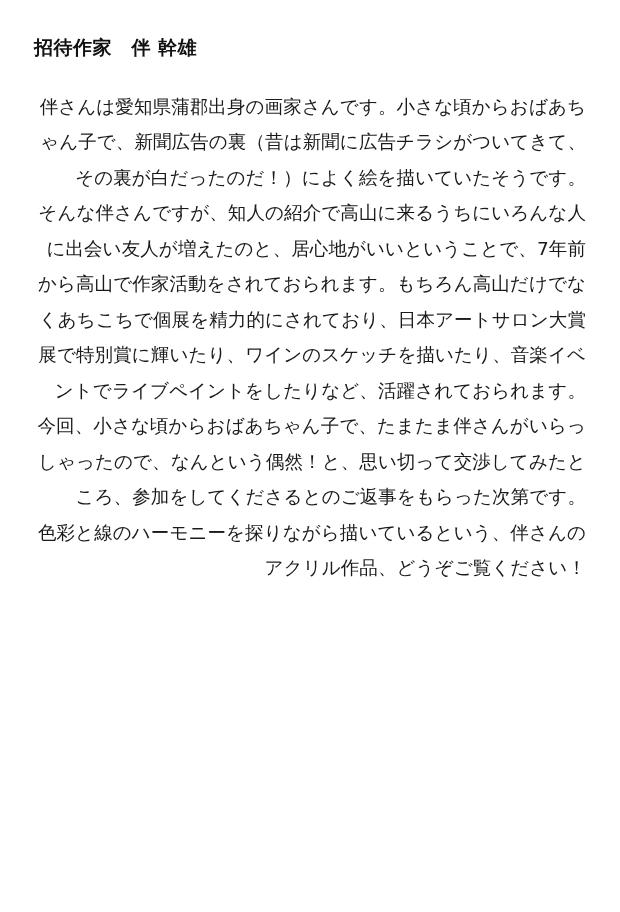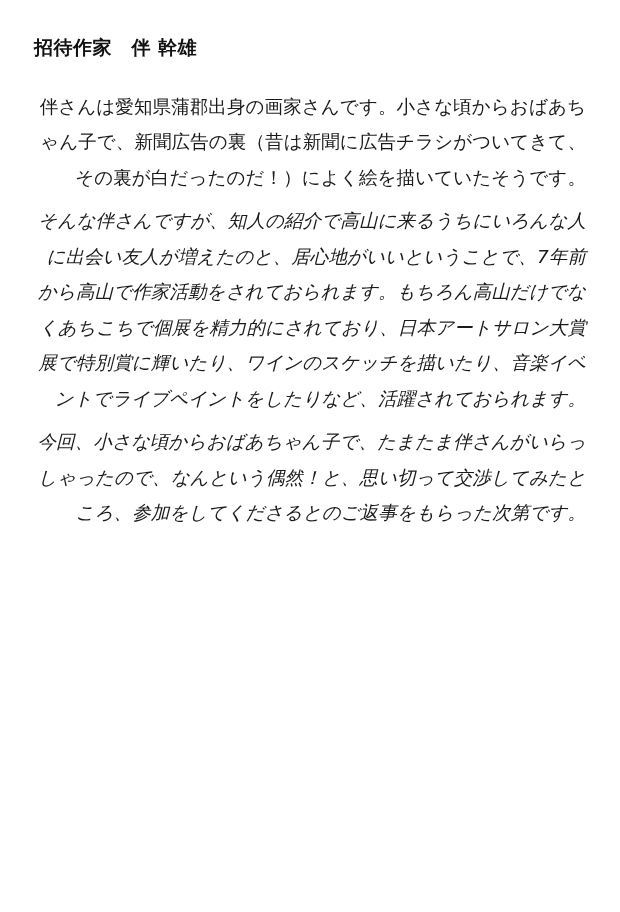--- a/index.html
+++ b/index.html
@@ -34,33 +34,33 @@
   }
   .para {
     font-size: 18.5px;
     line-height: 1.92;
     margin: 0 0 0 0;
     color: #1a1a1a;
     text-align: right;
     letter-spacing: 0.1px;
   }
   .para + .para {
-    margin-top: 8px;
-    font-style: italic;
+    margin-top: 0;
   }
   .para-gap {
     margin-top: 31px;
   }
 </style>
 </head>
 <body>
 
 <div class="page">
 
   <h1 class="doc-title">招待作家　伴 幹雄</h1>
 
   <div class="body-block">
     <p class="para">伴さんは愛知県蒲郡出身の画家さんです。小さな頃からおばあちゃん子で、新聞広告の裏（昔は新聞に広告チラシがついてきて、その裏が白だったのだ！）によく絵を描いていたそうです。</p>
     <p class="para">そんな伴さんですが、知人の紹介で高山に来るうちにいろんな人に出会い友人が増えたのと、居心地がいいということで、7年前から高山で作家活動をされておられます。もちろん高山だけでなくあちこちで個展を精力的にされており、日本アートサロン大賞展で特別賞に輝いたり、ワインのスケッチを描いたり、音楽イベントでライブペイントをしたりなど、活躍されておられます。</p>
     <p class="para para-gap">今回、小さな頃からおばあちゃん子で、たまたま伴さんがいらっしゃったので、なんという偶然！と、思い切って交渉してみたところ、参加をしてくださるとのご返事をもらった次第です。</p>
+    <p class="para para-gap">色彩と線のハーモニーを探りながら描いているという、伴さんのアクリル作品、どうぞご覧ください！</p>
   </div>
 
 </div>
 
 </body></html>

